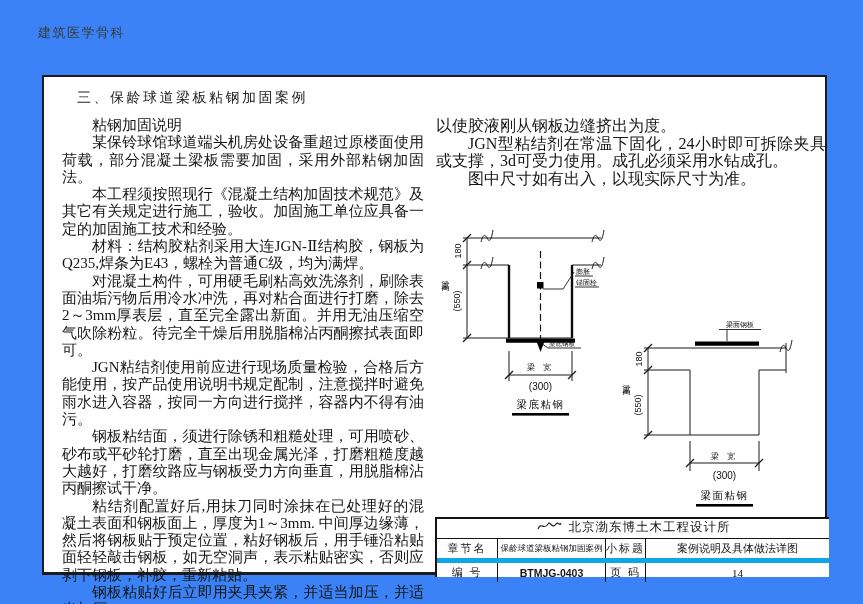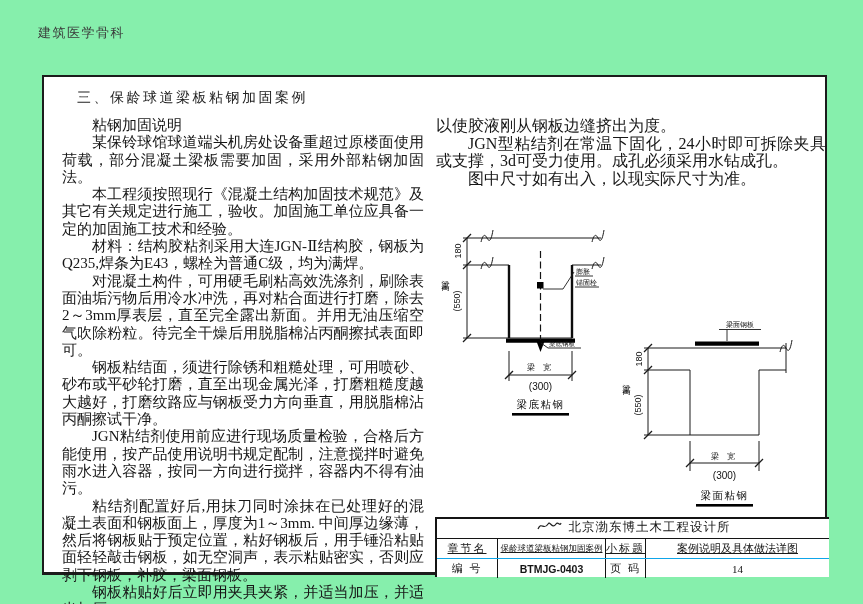--- a/index.html
+++ b/index.html
@@ -1,16 +1,16 @@
 <!DOCTYPE html>
 <html><head>
 <meta charset="utf-8">
 <style>
   html,body{margin:0;padding:0;background:#ffffff;}
-  .page{position:relative;width:863px;height:604px;background:#86efac;overflow:hidden;
+  .page{position:relative;width:863px;height:604px;background:#3b82f6;overflow:hidden;
         font-family:"Liberation Serif","DejaVu Serif",serif;color:#1a1a1a;}
   .watermark{position:absolute;left:38px;top:24px;font-size:13px;letter-spacing:1.5px;color:#3a3a3a;}
   .sheet{position:absolute;left:42px;top:75px;width:785px;height:500px;box-sizing:border-box;
          border:2px solid #1c1c1c;border-bottom-width:3px;background:#fff;}
   .sheet-title{position:absolute;left:33px;top:12px;font-size:14px;letter-spacing:2.5px;color:#222;}
   .col-left{position:absolute;left:18px;top:40px;width:362px;font-size:15px;line-height:17.3px;
             text-align:justify;color:#161616;}
   .col-right{position:absolute;left:392px;top:40px;width:390px;font-size:16px;line-height:17.5px;
              text-align:justify;color:#161616;}
   .col-left p,.col-right p{margin:0;text-indent:2em;}
@@ -29,21 +29,21 @@
   .small65{font-size:6.5px;}
   .wlabel{font-size:8px;letter-spacing:3px;}
   .w300{font-size:10px;font-family:"Liberation Sans","DejaVu Sans",sans-serif;}
   .cap{font-size:10.5px;letter-spacing:1.5px;}
   .tblock{position:absolute;left:391px;top:440px;width:394px;height:60px;box-sizing:border-box;
           border-top:2px solid #141414;border-left:2px solid #141414;background:#fff;
           display:flex;flex-direction:column;}
   .tb-row1{flex:0 0 19px;display:flex;align-items:flex-start;justify-content:center;gap:7px;
            border-bottom:1px solid #141414;font-size:12.5px;letter-spacing:1px;color:#151515;}
   .tb-grid{flex:0 0 19px;display:grid;grid-template-columns:60px 108px 40px 1fr;}
-  .tb-grid.mid{border-bottom:1px solid #0ea5e9;text-decoration:underline;}
+  .tb-grid.mid{border-bottom:5px solid #0ea5e9;}
   .tb-cell{display:flex;align-items:center;justify-content:center;border-left:1px solid #141414;
            font-size:11px;color:#151515;overflow:hidden;white-space:nowrap;}
   .tb-cell:first-child{border-left:none;letter-spacing:2px;}
   .tb-cell.lab{letter-spacing:2px;}
   .tb-cell.chapter{font-size:8.5px;letter-spacing:0;}
   .tb-cell.num{font-family:"Liberation Sans","DejaVu Sans",sans-serif;font-weight:bold;font-size:10.5px;}
 </style>
 </head>
 <body>
 
@@ -54,23 +54,23 @@
   <div class="sheet">
 
     <div class="sheet-title">三、保龄球道梁板粘钢加固案例</div>
 
     <div class="col-left">
       <p>粘钢加固说明</p>
       <p>某保铃球馆球道端头机房处设备重超过原楼面使用荷载，部分混凝土梁板需要加固，采用外部粘钢加固法。</p>
       <p>本工程须按照现行《混凝土结构加固技术规范》及其它有关规定进行施工，验收。加固施工单位应具备一定的加固施工技术和经验。</p>
       <p>材料：结构胶粘剂采用大连JGN-Ⅱ结构胶，钢板为Q235,焊条为E43，螺栓为普通C级，均为满焊。</p>
       <p>对混凝土构件，可用硬毛刷粘高效洗涤剂，刷除表面油垢污物后用冷水冲洗，再对粘合面进行打磨，除去2～3mm厚表层，直至完全露出新面。并用无油压缩空气吹除粉粒。待完全干燥后用脱脂棉沾丙酮擦拭表面即可。</p>
+      <p>JGN粘结剂使用前应进行现场质量检验，合格后方能使用，按产品使用说明书规定配制，注意搅拌时避免雨水进入容器，按同一方向进行搅拌，容器内不得有油污。</p>
       <p>钢板粘结面，须进行除锈和粗糙处理，可用喷砂、砂布或平砂轮打磨，直至出现金属光泽，打磨粗糙度越大越好，打磨纹路应与钢板受力方向垂直，用脱脂棉沾丙酮擦试干净。</p>
-      <p>JGN粘结剂使用前应进行现场质量检验，合格后方能使用，按产品使用说明书规定配制，注意搅拌时避免雨水进入容器，按同一方向进行搅拌，容器内不得有油污。</p>
-      <p>粘结剂配置好后,用抹刀同时涂抹在已处理好的混凝土表面和钢板面上，厚度为1～3mm. 中间厚边缘薄，然后将钢板贴于预定位置，粘好钢板后，用手锤沿粘贴面轻轻敲击钢板，如无空洞声，表示粘贴密实，否则应剥下钢板，补胶，梁面钢板。</p>
+      <p>粘结剂配置好后,用抹刀同时涂抹在已处理好的混凝土表面和钢板面上，厚度为1～3mm. 中间厚边缘薄，然后将钢板贴于预定位置，粘好钢板后，用手锤沿粘贴面轻轻敲击钢板，如无空洞声，表示粘贴密实，否则应剥下钢板，补胶，重新粘贴。</p>
       <p>钢板粘贴好后立即用夹具夹紧，并适当加压，并适当加压，</p>
     </div>
 
     <div class="col-right">
       <p class="noindent">以使胶液刚从钢板边缝挤出为度。</p>
       <p>JGN型粘结剂在常温下固化，24小时即可拆除夹具或支撑，3d可受力使用。成孔必须采用水钻成孔。</p>
       <p>图中尺寸如有出入，以现实际尺寸为准。</p>
     </div>
 
     <svg class="diag" style="left:393px;top:146px;" width="212" height="204" viewBox="0 0 212 204">

